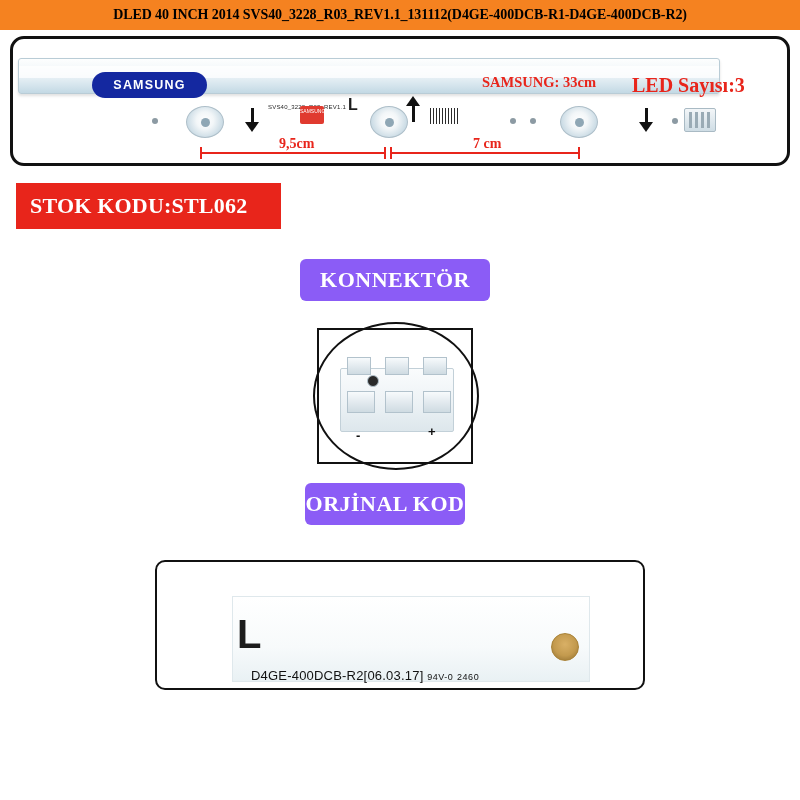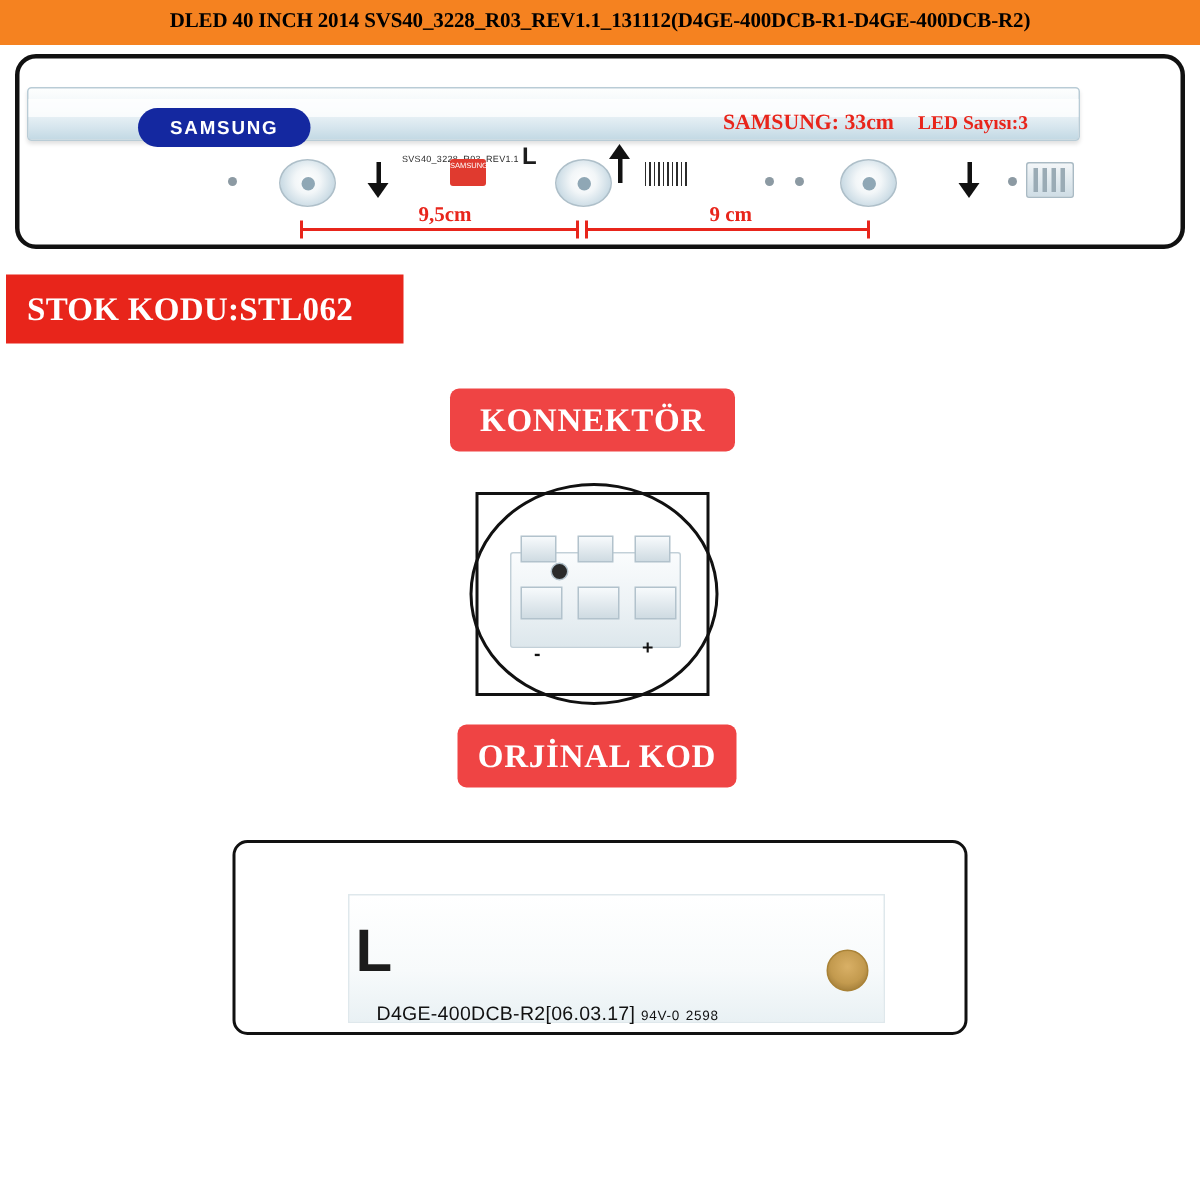--- a/index.html
+++ b/index.html
@@ -205,23 +205,23 @@
     font-weight: bold;
     font-size: 15px;
     white-space: nowrap;
   }
   .uzunluk {
     left: 482px;
     top: 74px;
     font-size: 14.5px;
   }
   .led-sayisi {
-    left: 612px;
+    left: 632px;
     top: 74px;
-    font-size: 13px;
+    font-size: 20px;
   }
 
   
   .dim-line {
     position: absolute;
     height: 2px;
     background: #e8251b;
     top: 152px;
   }
   .dim-tick {
@@ -236,21 +236,21 @@
     color: #e8251b;
     font-family: "Liberation Serif", serif;
     font-weight: bold;
     font-size: 14px;
     top: 136px;
   }
 
   
   .stock-banner {
     position: absolute;
-    left: 4px;
+    left: 16px;
     top: 183px;
     width: 265px;
     height: 46px;
     background: #e8251b;
     display: flex;
     align-items: center;
     padding-left: 14px;
     box-sizing: border-box;
   }
   .stock-banner span {
@@ -258,42 +258,42 @@
     font-family: "Liberation Serif", serif;
     font-weight: bold;
     font-size: 22px;
     letter-spacing: 0.2px;
   }
 
   
   .section-header {
     position: absolute;
     height: 42px;
-    background: #ef4444;
+    background: #8b5cf6;
     border-radius: 6px;
     display: flex;
     align-items: center;
     justify-content: center;
   }
   .section-header span {
     color: #ffffff;
     font-family: "Liberation Serif", serif;
     font-weight: bold;
     font-size: 22px;
     letter-spacing: 0.5px;
   }
   .header-konnektor {
     left: 300px;
     top: 259px;
     width: 190px;
   }
   .header-orjinal {
     left: 305px;
     top: 483px;
-    width: 186px;
+    width: 160px;
   }
 
   
   .connector-box {
     position: absolute;
     left: 317px;
     top: 328px;
     width: 156px;
     height: 136px;
     border: 2px solid #111111;
@@ -451,21 +451,21 @@
 <div class="measure-text led-sayisi">LED Sayısı:3</div>
 
 <div class="dim-line" style="left:200px; width:184px;"></div>
 <div class="dim-tick" style="left:200px;"></div>
 <div class="dim-tick" style="left:384px;"></div>
 <div class="dim-label" style="left:279px;">9,5cm</div>
 
 <div class="dim-line" style="left:390px; width:188px;"></div>
 <div class="dim-tick" style="left:390px;"></div>
 <div class="dim-tick" style="left:578px;"></div>
-<div class="dim-label" style="left:473px;">9 cm</div>
+<div class="dim-label" style="left:473px;">7 cm</div>
 
 <div class="stock-banner">
   <span>STOK KODU:STL062</span>
 </div>
 
 <div class="section-header header-konnektor">
   <span>KONNEKTÖR</span>
 </div>
 
 <div class="connector-box"></div>
@@ -487,14 +487,14 @@
   <span>ORJİNAL KOD</span>
 </div>
 
 <div class="orig-panel"></div>
 <div class="orig-strip"></div>
 <div class="orig-L">L</div>
 <div class="orig-hole"></div>
 <div class="orig-code">
   <span>D4GE-400DCB-R2[06.03.17]</span>
   <small>94V-0</small>
-  <small>2598</small>
+  <small>2460</small>
 </div>
 
 </body></html>

